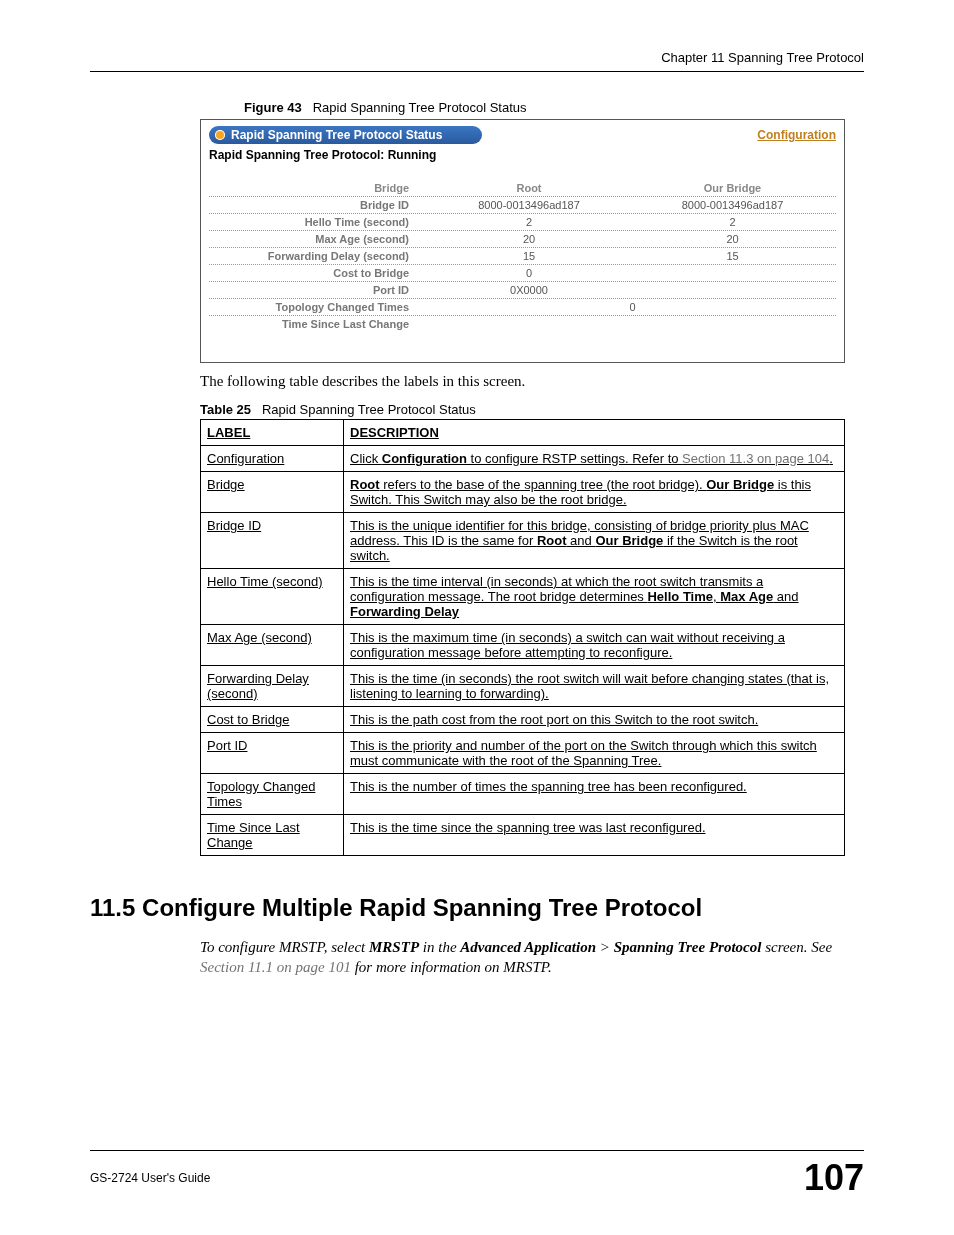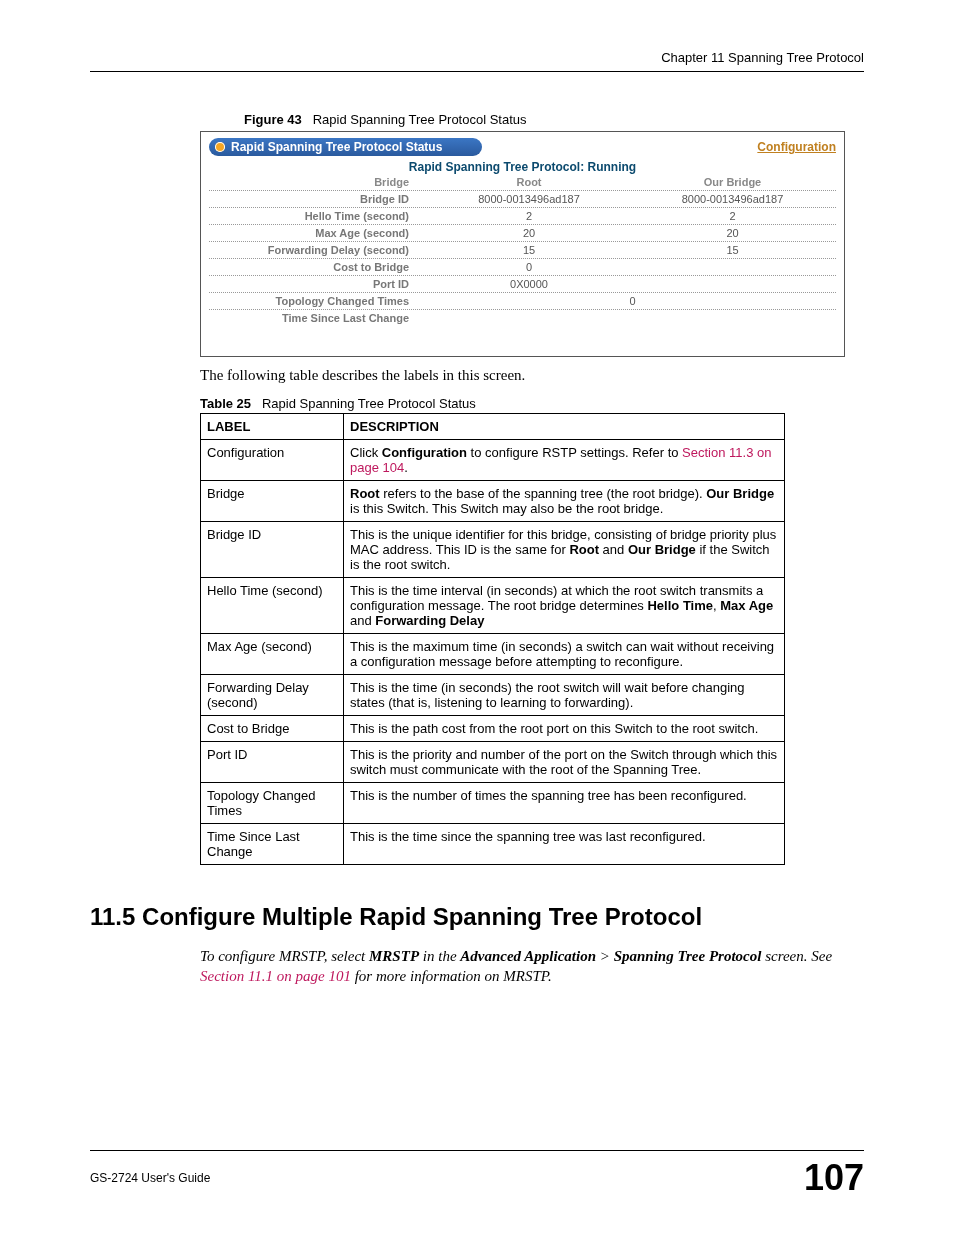--- a/index.html
+++ b/index.html
@@ -15,21 +15,21 @@
     height: 1235px;
     position: relative;
     box-sizing: border-box;
     padding: 50px 90px 0 90px;
   }
   .chapter-header {
     text-align: right;
     font-size: 13px;
     padding-bottom: 6px;
     border-bottom: 1px solid #000;
-    margin-bottom: 40px;
+    margin-bottom: 28px;
   }
   .figure-caption {
     margin-left: 110px;
     font-size: 13px;
     margin-bottom: 4px;
     padding-left: 44px;
   }
   .figure-caption b { font-weight: bold; }
   .screenshot-box {
     margin-left: 110px;
@@ -61,26 +61,25 @@
     margin-right: 6px;
     box-shadow: 0 0 0 1px #fff inset;
   }
   .ss-config-link {
     color: #c08020;
     font-weight: bold;
     text-decoration: underline;
     font-size: 12px;
   }
   .ss-running {
-    color: #0c4a6e;
+    color: #000000;
     font-weight: bold;
     font-size: 12px;
     margin-top: 4px;
-    margin-bottom: 0;
-    text-align: center;
+    margin-bottom: 18px;
   }
   .ss-table {
     width: 100%;
     font-size: 11px;
     color: #555;
   }
   .ss-row {
     display: flex;
     border-bottom: 1px dotted #999;
     padding: 2px 0;
@@ -100,34 +99,35 @@
   }
   .table-caption {
     margin-left: 110px;
     font-size: 13px;
     margin-bottom: 2px;
   }
   .table-caption b { font-weight: bold; }
   table.desc-table {
     margin-left: 110px;
     border-collapse: collapse;
-    width: 585px;
-    font-size: 13px;
+    width: 645px;
+    font-size: 13px;
+    text-decoration: underline;
   }
   table.desc-table th, table.desc-table td {
     border: 1px solid #000;
     padding: 5px 6px;
     text-align: left;
     vertical-align: top;
   }
   table.desc-table th {
     font-weight: bold;
   }
   table.desc-table td.label-col { width: 130px; }
-  .link { color: #be185d; }
+  .link { color: #737373; }
   h2.section-heading {
     font-size: 24px;
     font-weight: bold;
     margin: 38px 0 14px 0;
   }
   .section-para {
     margin-left: 110px;
     font-family: "Times New Roman", serif;
     font-size: 15px;
     line-height: 1.35;

